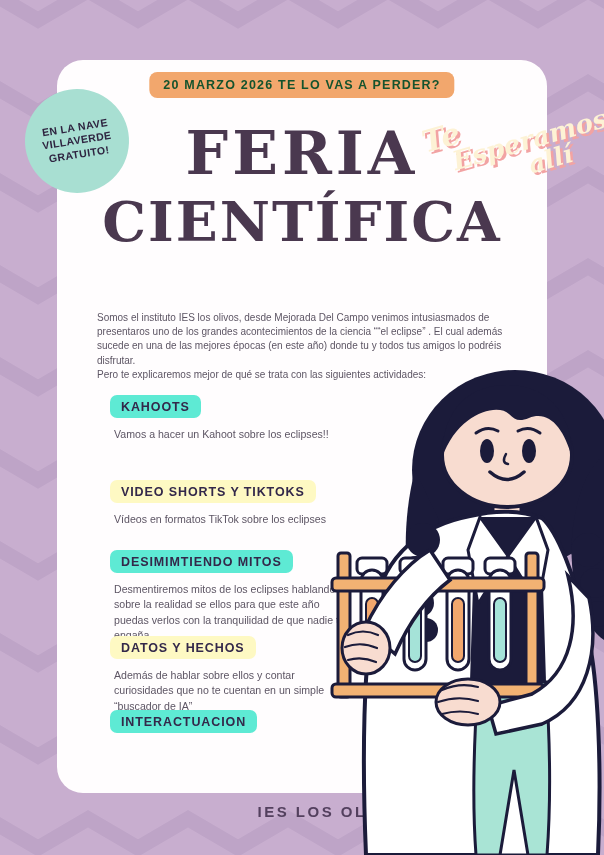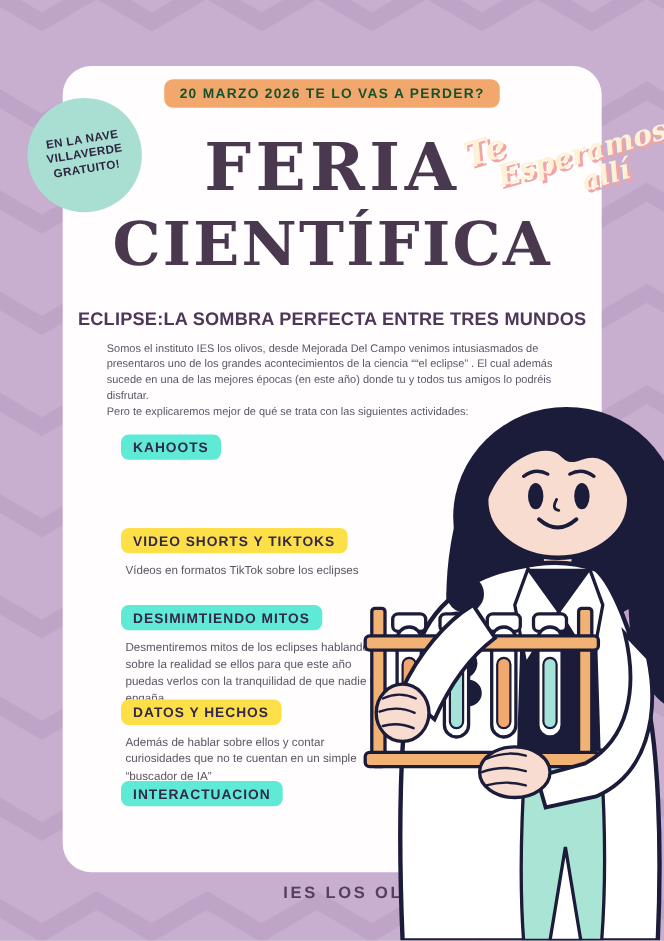--- a/index.html
+++ b/index.html
@@ -33,21 +33,21 @@
         color:#4e3658;font-weight:bold;font-size:16.5px;letter-spacing:.2px;}
   .intro{position:absolute;left:97px;top:311px;width:410px;text-align:left;z-index:2;
         color:#5d5564;font-size:10px;line-height:1.42;}
   .intro p{margin:0;}
   
   .section{position:absolute;left:110px;width:240px;z-index:2;}
   .s1{top:395px;} .s2{top:480px;} .s3{top:550px;} .s4{top:636px;} .s5{top:710px;}
   .badge{display:inline-block;padding:5px 11px 4px;border-radius:7px;font-size:12.5px;
         font-weight:bold;letter-spacing:.9px;color:#33284a;white-space:nowrap;}
   .badge.teal{background:#5eead4;}
-  .badge.orange{background:#fde047;}
+  .badge.orange{background:#fef9c3;}
   .section .desc{margin:9px 0 0 4px;font-size:10.6px;line-height:1.45;color:#5d5564;width:232px;}
   .footer{position:absolute;left:210px;top:803px;width:250px;text-align:center;z-index:2;
         color:#53405e;font-weight:bold;font-size:15px;letter-spacing:2.5px;}
   .scientist{position:absolute;left:330px;top:370px;z-index:4;}
 </style>
 </head>
 <body>
 
 <div class="page">
 
@@ -75,29 +75,29 @@
     <span class="l1">Te</span>
     <span class="l2">Esperamos</span>
     <span class="l3">allí</span>
   </div>
 
   <div class="title">
     <span class="t1">FERIA</span>
     <span class="t2">CIENTÍFICA</span>
   </div>
 
-  <div class="subtitle">ECLIPSE:LA SOMBRA PERFECTA ENTRE TRES MUNDOS</div>
 
   <div class="intro">
     <p>Somos el instituto IES los olivos, desde Mejorada Del Campo venimos intusiasmados de presentaros uno de los grandes acontecimientos de la ciencia ““el eclipse” . El cual además sucede en una de las mejores épocas (en este año) donde tu y todos tus amigos lo podréis disfrutar.</p>
     <p>Pero te explicaremos mejor de qué se trata con las siguientes actividades:</p>
   </div>
 
   <div class="section s1">
     <span class="badge teal">KAHOOTS</span>
+    <p class="desc">Vamos a hacer un Kahoot sobre los eclipses!!</p>
   </div>
   <div class="section s2">
     <span class="badge orange">VIDEO SHORTS Y TIKTOKS</span>
     <p class="desc">Vídeos en formatos TikTok sobre los eclipses</p>
   </div>
   <div class="section s3">
     <span class="badge teal">DESIMIMTIENDO MITOS</span>
     <p class="desc">Desmentiremos mitos de los eclipses hablando sobre la realidad se ellos para que este año puedas verlos con la tranquilidad de que nadie te engaña</p>
   </div>
   <div class="section s4">

